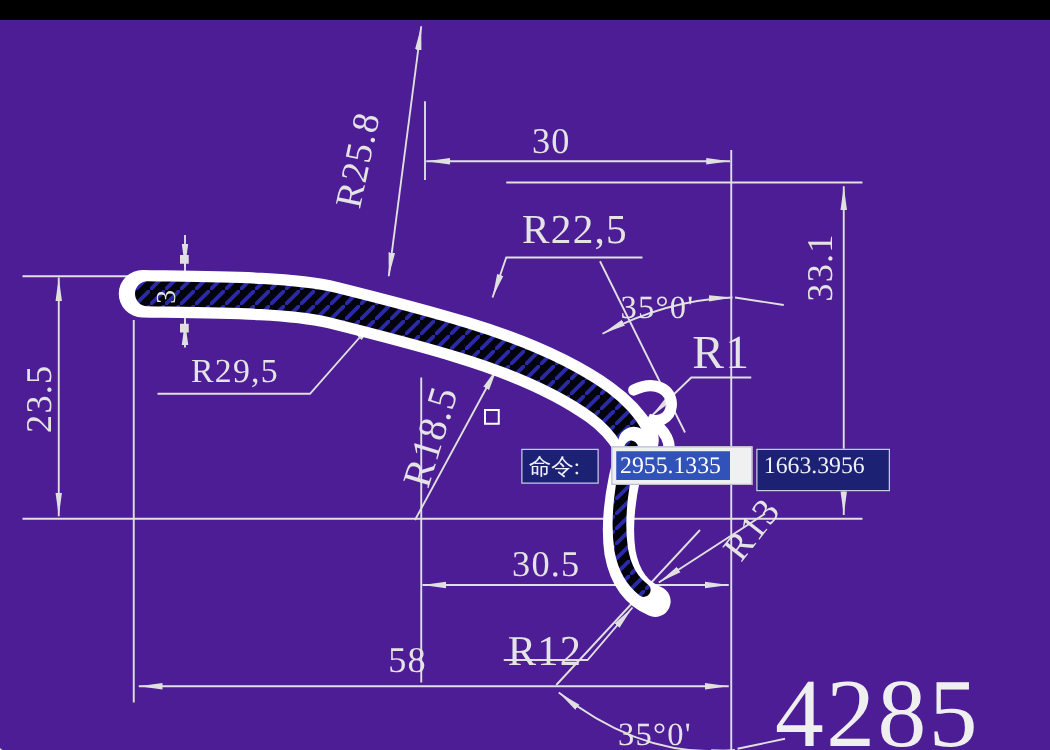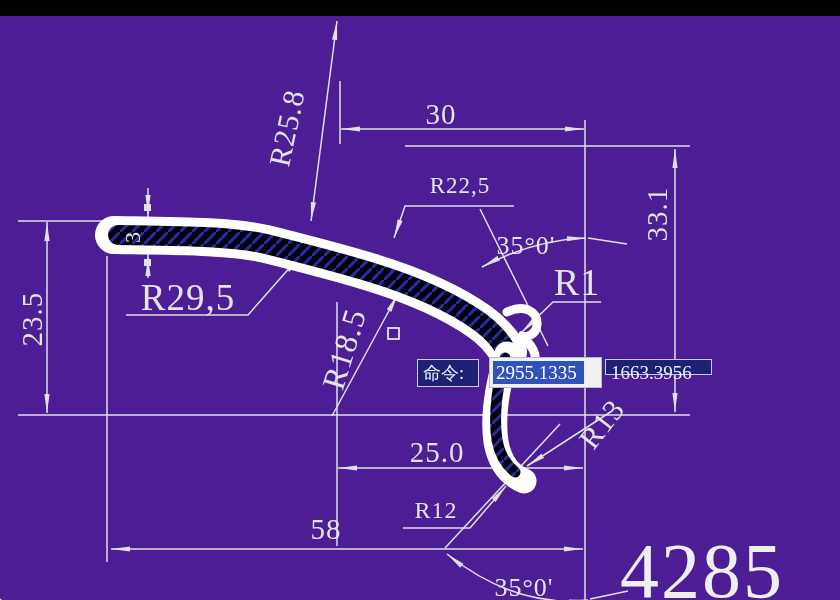--- a/index.html
+++ b/index.html
@@ -95,34 +95,34 @@
                C 532,327 540,340 532,351 C 526,358 516,357 511,350" stroke="#ffffff" stroke-width="9" fill="none" stroke-linecap="round"></path>
       <path d="M 507,338 C 499,364 492,398 496,426 C 500,448 510,459 524,465" stroke="#ffffff" stroke-width="25" fill="none" stroke-linecap="round"></path>
       <path d="M 505,342 C 498,366 493,398 497,424 C 500,440 506,449 515,456" stroke="url(#hatch)" stroke-width="11" fill="none" stroke-linecap="round"></path>
     </g>
 
     <rect x="388" y="312" width="11" height="11" fill="none" stroke="#ffffff" stroke-width="1.6"></rect>
   </svg>
 
   <div class="lbl" style="left:441px;top:98px;font-size:29px">30</div>
   <div class="lbl" style="left:287px;top:112px;font-size:30px;transform:translate(-50%,-50%) rotate(-78deg)">R25.8</div>
-  <div class="lbl" style="left:460px;top:169px;font-size:23px">R22,5</div>
+  <div class="lbl" style="left:460px;top:169px;font-size:33px">R22,5</div>
   <div class="lbl" style="left:526px;top:230px;font-size:26px">35°0'</div>
   <div class="lbl" style="left:577px;top:266px;font-size:38px">R1</div>
   <div class="lbl r90" style="left:657px;top:198px;font-size:29px">33.1</div>
-  <div class="lbl" style="left:188px;top:281px;font-size:37px">R29,5</div>
+  <div class="lbl" style="left:188px;top:281px;font-size:27px">R29,5</div>
   <div class="lbl r90" style="left:32px;top:303px;font-size:29px">23.5</div>
   <div class="lbl r90" style="left:133px;top:221px;font-size:22px">3</div>
   <div class="lbl" style="left:344px;top:333px;font-size:32px;transform:translate(-50%,-50%) rotate(-73deg)">R18.5</div>
-  <div class="lbl" style="left:437px;top:436px;font-size:29px">25.0</div>
+  <div class="lbl" style="left:437px;top:436px;font-size:29px">30.5</div>
   <div class="lbl" style="left:602px;top:408px;font-size:30px;transform:translate(-50%,-50%) rotate(-52deg)">R13</div>
-  <div class="lbl" style="left:436px;top:494px;font-size:24px">R12</div>
+  <div class="lbl" style="left:436px;top:506px;font-size:34px">R12</div>
   <div class="lbl" style="left:326px;top:513px;font-size:29px">58</div>
   <div class="lbl" style="left:524px;top:572px;font-size:26px">35°0'</div>
   <div class="lbl big" style="left:702px;top:555px;font-size:78px">4285</div>
 
   <div class="cbox" style="left:417px;top:343px;width:62px;height:28px;font-size:18px">命令:</div>
   <div class="cbox-white" style="left:489px;top:341px;width:113px;height:31px">
     <div class="cbox-hl">2955.1335</div>
   </div>
-  <div class="cbox" style="left:605px;top:343px;width:107px;height:16px">1663.3956</div>
+  <div class="cbox" style="left:605px;top:343px;width:107px;height:34px">1663.3956</div>
 
 </div>
 
 </body></html>

